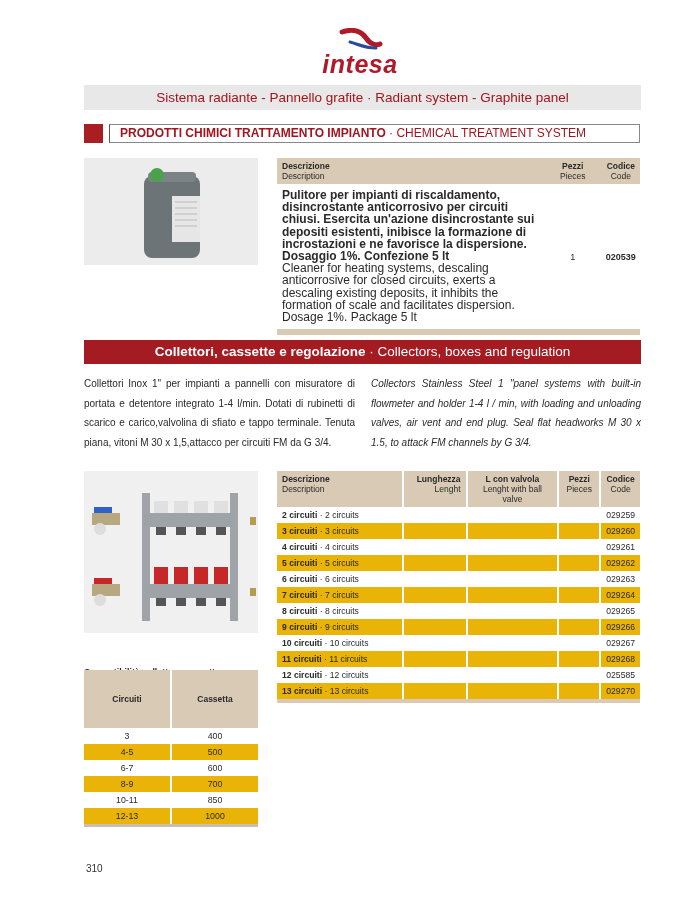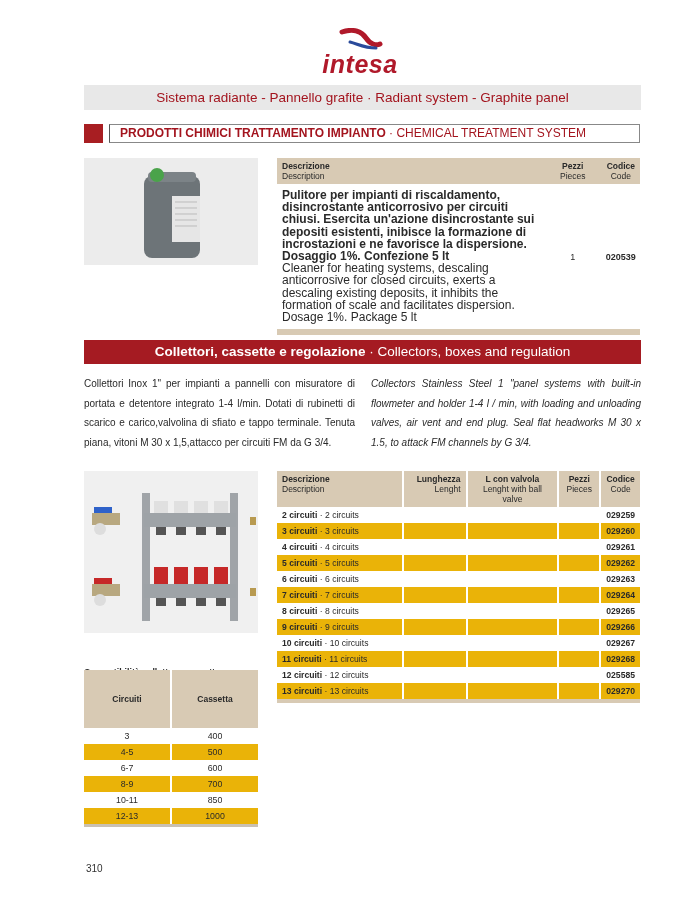--- a/index.html
+++ b/index.html
@@ -36,21 +36,21 @@
   .para{font-size:10px;line-height:19.5px;color:#2a2a2a;}
   #para-it{left:84px;top:374px;width:271px;text-align:justify;}
   #para-en{left:371px;top:374px;width:270px;text-align:justify;font-style:italic;}
   
   #img2{left:84px;top:471px;width:174px;height:162px;background:#f0f0f0;}
   
   #t2{left:277px;top:471px;width:363px;}
   #t2 td{border-right:2px solid #fff;}
   #t2 td:last-child{border-right:none;}
   #t2 .r td{height:16px;padding:0 5px;line-height:16px;font-size:8.6px;}
-  #t2 .r .code{font-weight:bold;text-align:right;}
+  #t2 .r .code{font-weight:normal;text-align:right;}
   #t2 .bottom td{height:4px;padding:0;background:#d8cab4;}
   
   #compat-title{left:84px;top:652px;font-size:8.8px;font-weight:bold;color:#2a2a2a;margin-top:15px;}
   #t3{left:84px;top:670px;width:174px;}
   #t3 td{border-right:2px solid #fff;text-align:center;width:50%;}
   #t3 td:last-child{border-right:none;}
   #t3 .thead td{height:28px;line-height:28px;padding:15px;font-weight:bold;}
   #t3 .r td{height:16px;line-height:16px;font-size:8.8px;padding:0;}
   #t3 .bottom td{height:3px;padding:0;background:#c9c0b2;}
   #page-num{left:86px;top:863px;font-size:10px;color:#333;}

